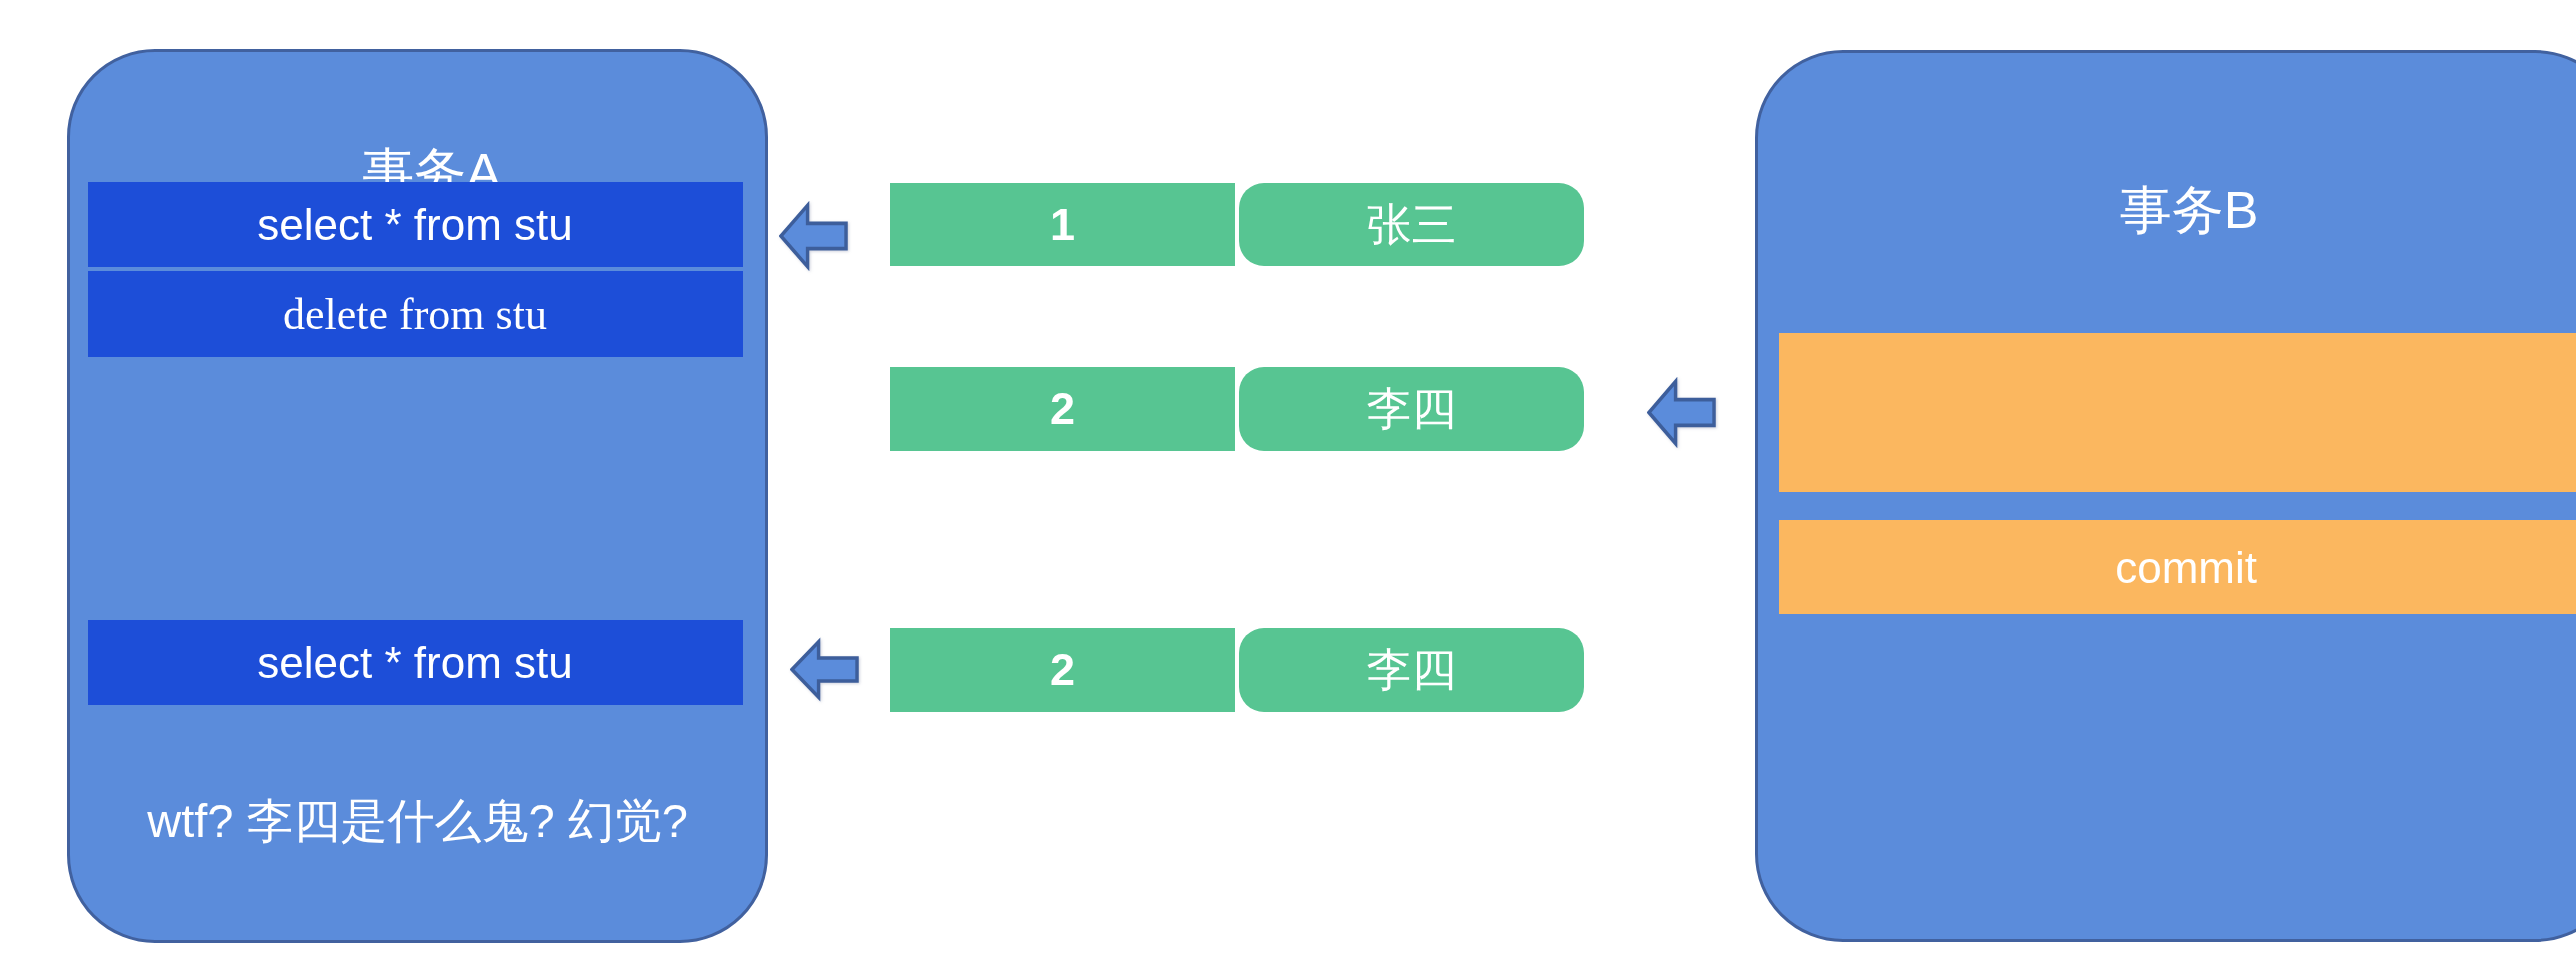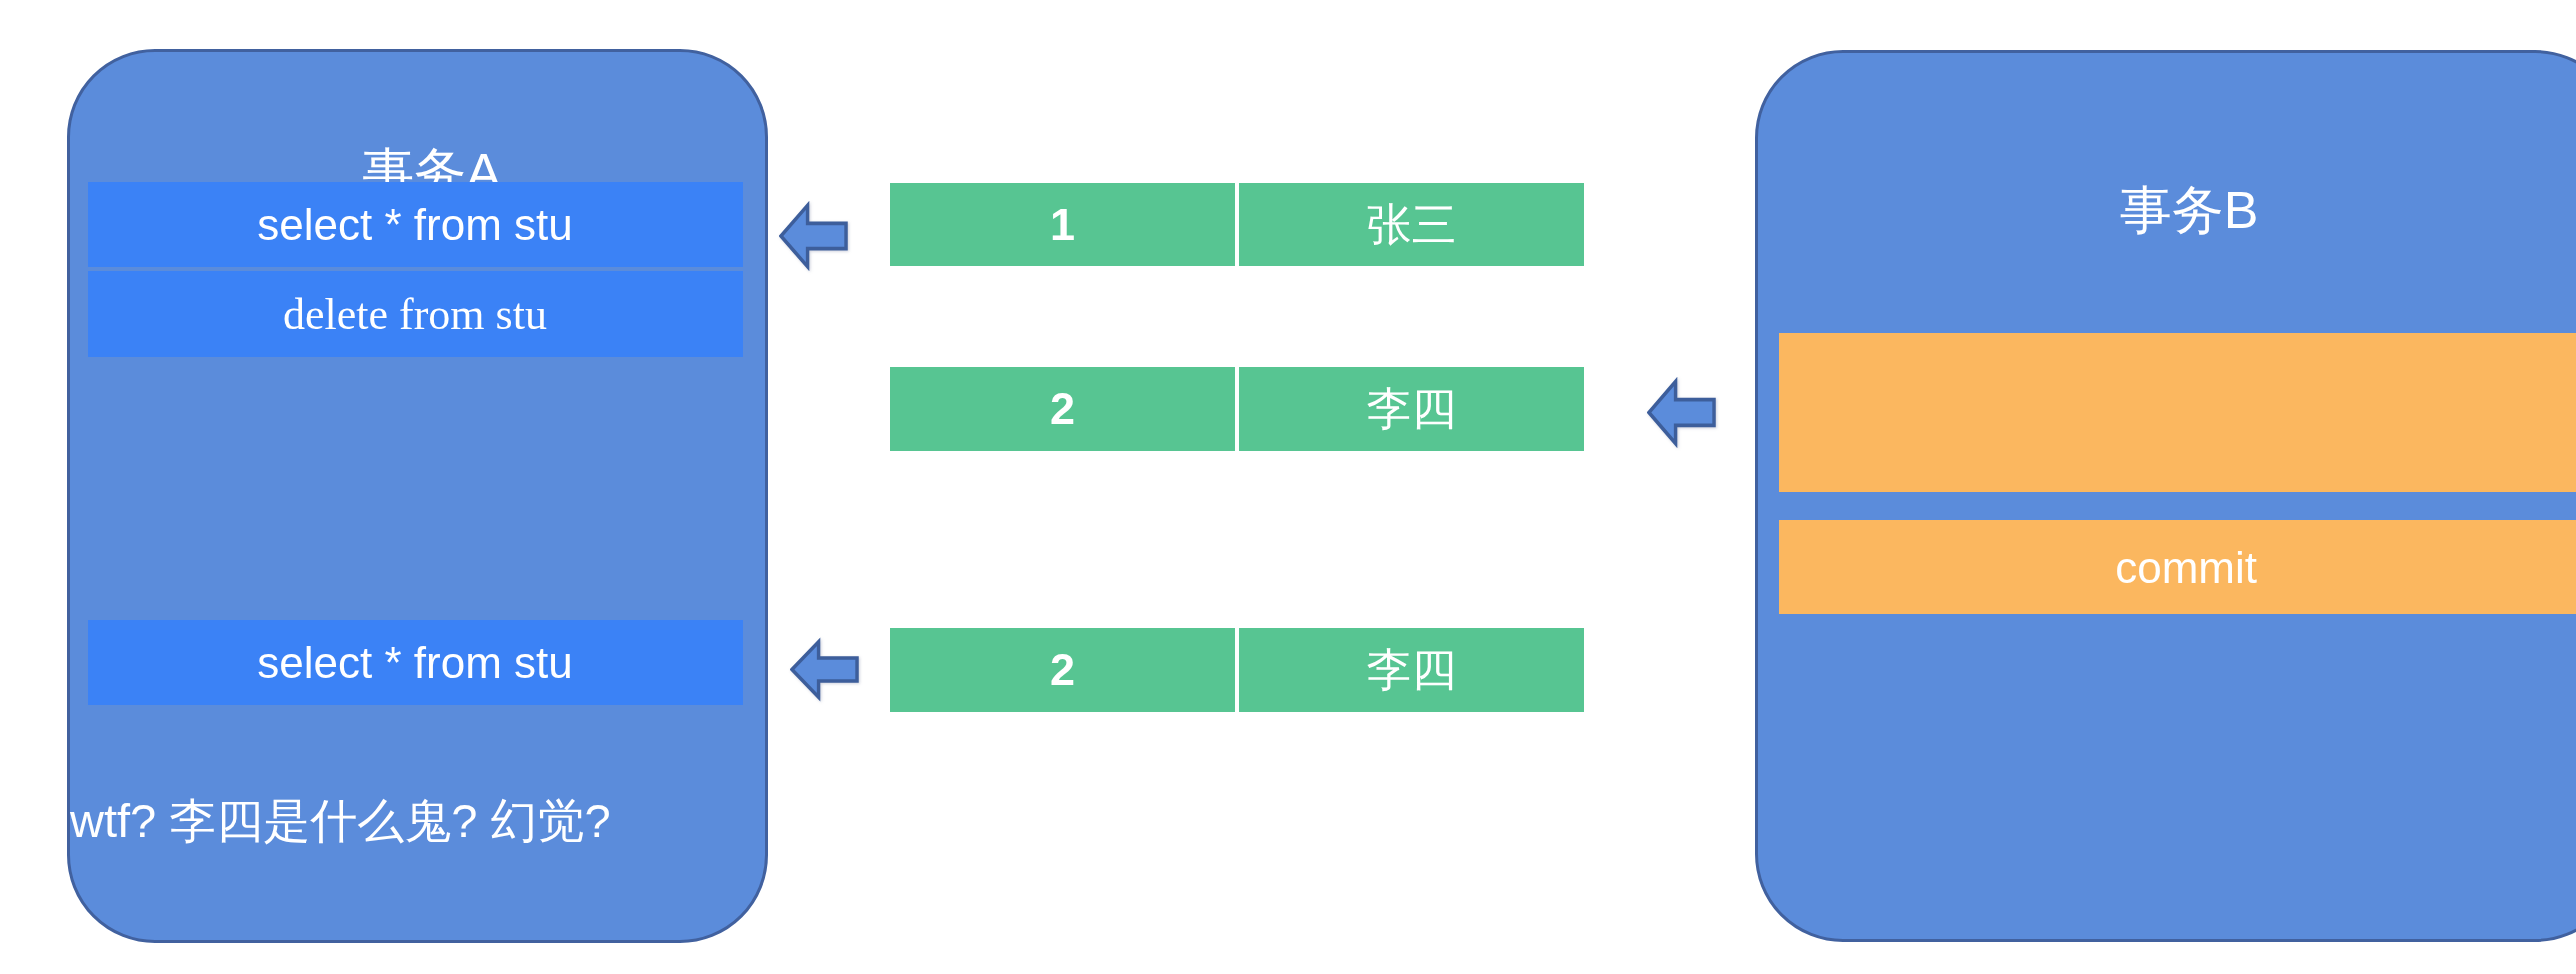--- a/index.html
+++ b/index.html
@@ -40,35 +40,36 @@
   .stmt {
     position: absolute;
     display: flex;
     align-items: center;
     justify-content: center;
     text-align: center;
     font-size: 44px;
     line-height: 57px;
     color: #FFFFFF;
   }
-  .stmt-red { background: #3b82f6; }
+  .stmt-red { background: #1d4ed8; }
   .stmt-orange { background: #FBB75F; }
 
   .panel-a .sql-1 { left: 17.5px; top: 130px;  width: 655px; height: 85px; }
   .panel-a .sql-2 { left: 17.5px; top: 219px;  width: 655px; height: 86px; font-family: Liberation Serif, serif; }
   .panel-a .sql-3 { left: 17.5px; top: 568px; width: 655px; height: 85px; }
 
   .panel-b .insert-box { left: 20.6px; top: 280px; width: 815px; height: 159px; flex-direction: column; line-height: 63px; }
   .panel-b .commit-box { left: 20.6px; top: 467px; width: 815px; height: 94px; }
 
   
   .thought {
     position: absolute;
     left: 0; right: 0;
     top: 738px;
+    text-align: center;
     font-size: 47px;
     line-height: 61px;
     color: #FFFFFF;
   }
 
   
   .result-row {
     position: absolute;
     display: flex;
     gap: 4.1px;
@@ -82,21 +83,21 @@
   .cell {
     flex: 1 1 0;
     background: #57C592;
     display: flex;
     align-items: center;
     justify-content: center;
     font-size: 45px;
     color: #FFFFFF;
   }
   .cell-id { font-weight: 700; }
-  .cell-name { font-weight: 400; }
+  .cell-name { font-weight: 400; border-radius: 25px; }
 
   
   .arrow {
     position: absolute;
     filter: drop-shadow(1.5px 1.5px 1.5px rgba(90, 100, 140, 0.30));
   }
   .arrow svg { display: block; width: 100%; height: 100%; }
   .arrow-1 { left: 779px; top: 199px;  width: 69px; height: 74px; }
   .arrow-2 { left: 1647px; top: 375px;  width: 69px; height: 75px; }
   .arrow-3 { left: 790px; top: 636px; width: 69px; height: 67px; }

